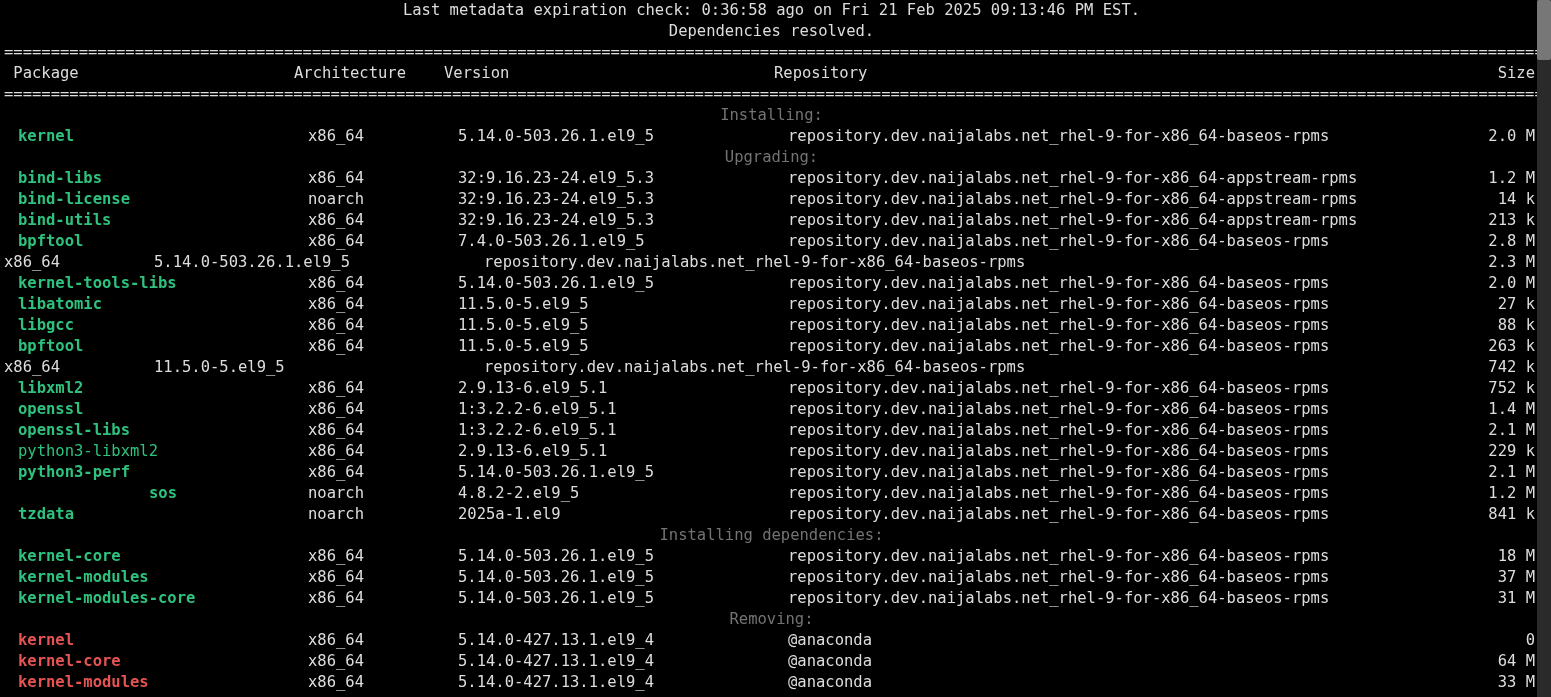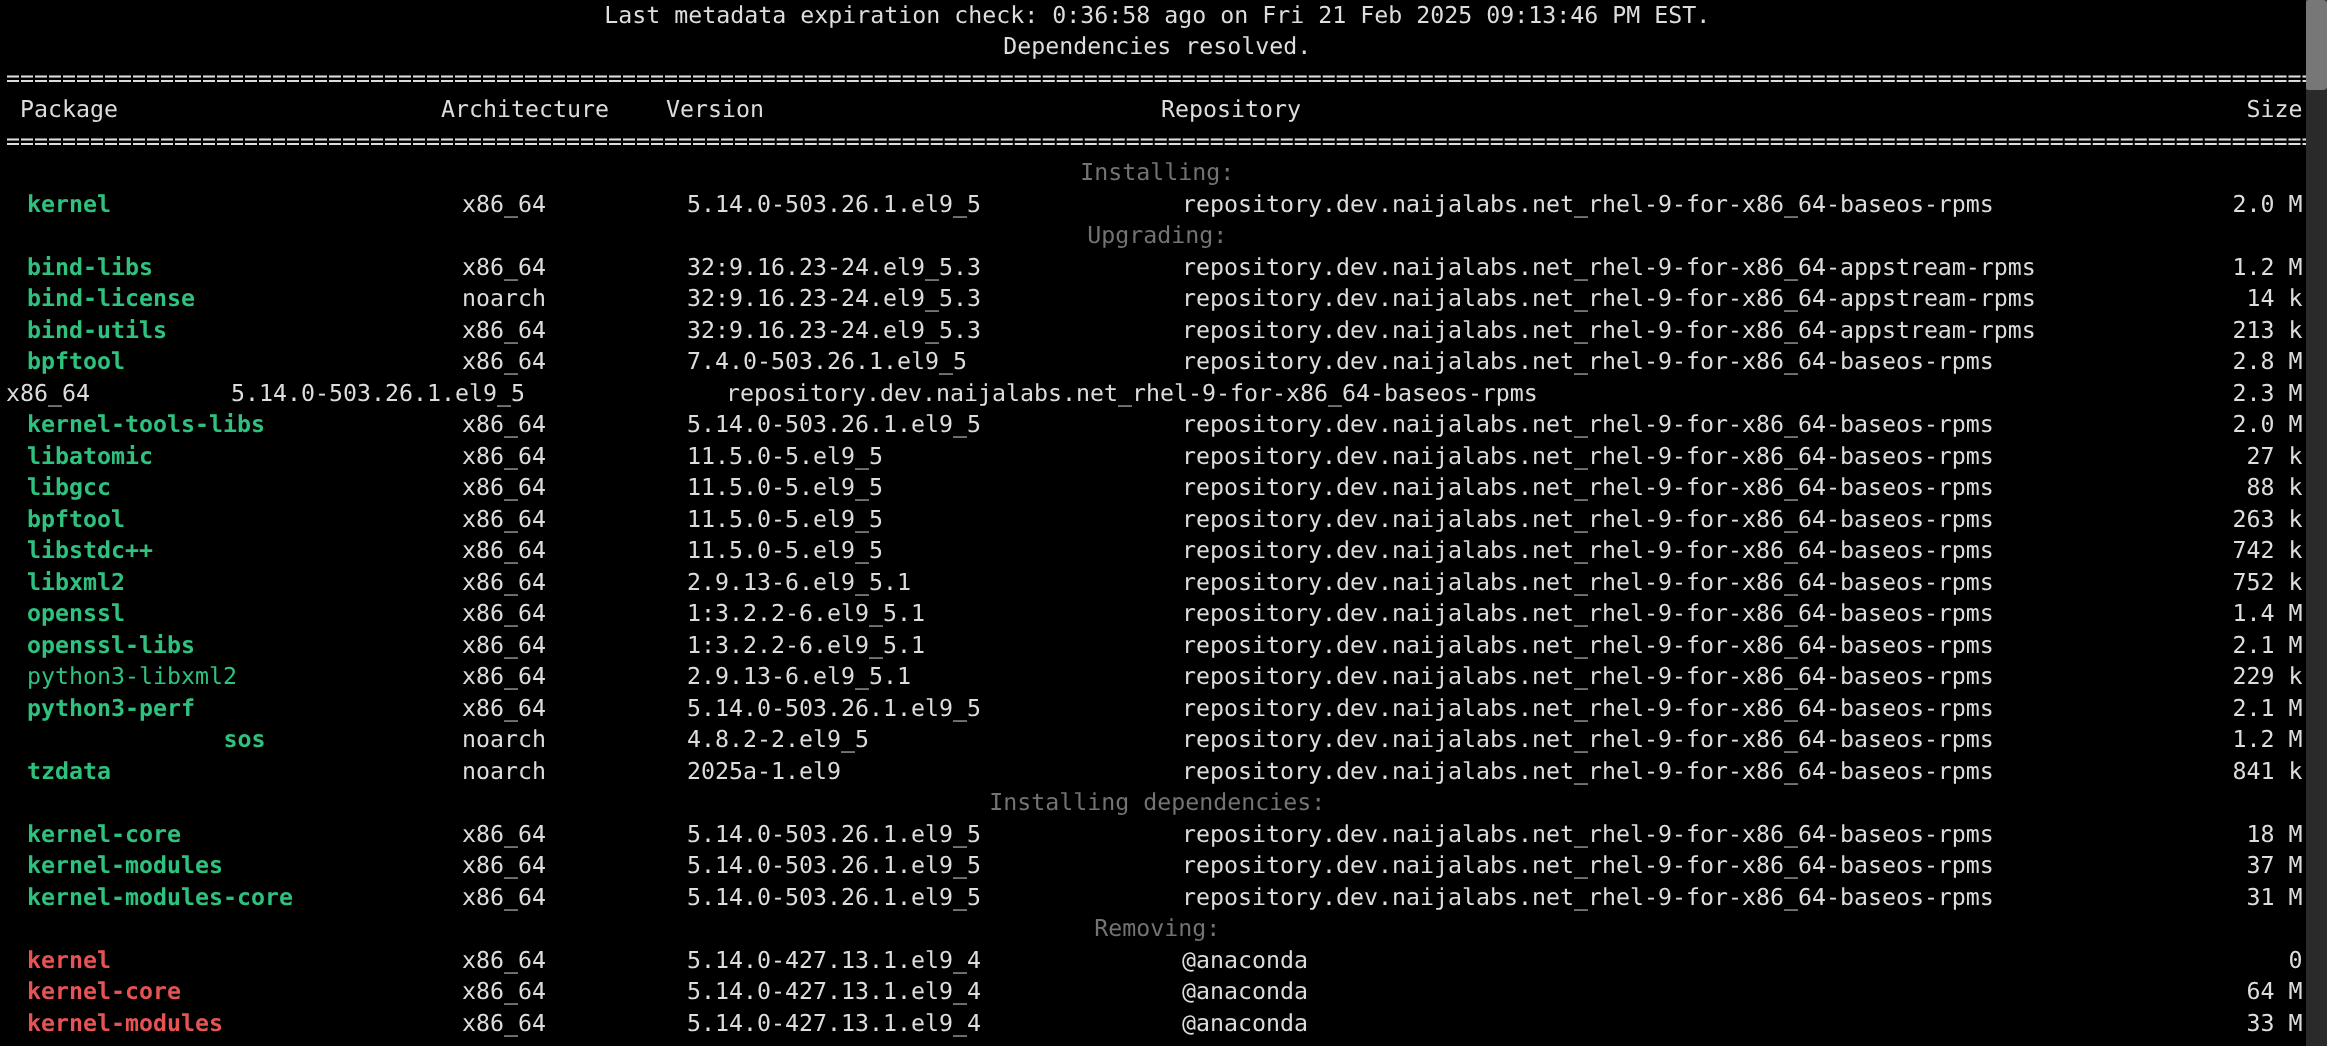--- a/index.html
+++ b/index.html
@@ -90,21 +90,21 @@
   <div id="upgrading-rows">
       <div class="row"><span class="pkg gbold" style="font-weight: bold;">bind-libs</span><span class="arch plain">x86_64</span><span class="ver plain">32:9.16.23-24.el9_5.3</span><span class="repo plain">repository.dev.naijalabs.net_rhel-9-for-x86_64-appstream-rpms</span><span class="size plain">1.2 M</span></div>
       <div class="row"><span class="pkg gbold" style="font-weight: bold;">bind-license</span><span class="arch plain">noarch</span><span class="ver plain">32:9.16.23-24.el9_5.3</span><span class="repo plain">repository.dev.naijalabs.net_rhel-9-for-x86_64-appstream-rpms</span><span class="size plain">14 k</span></div>
       <div class="row"><span class="pkg gbold" style="font-weight: bold;">bind-utils</span><span class="arch plain">x86_64</span><span class="ver plain">32:9.16.23-24.el9_5.3</span><span class="repo plain">repository.dev.naijalabs.net_rhel-9-for-x86_64-appstream-rpms</span><span class="size plain">213 k</span></div>
       <div class="row"><span class="pkg gbold" style="font-weight: bold;">bpftool</span><span class="arch plain">x86_64</span><span class="ver plain">7.4.0-503.26.1.el9_5</span><span class="repo plain">repository.dev.naijalabs.net_rhel-9-for-x86_64-baseos-rpms</span><span class="size plain">2.8 M</span></div>
       <div class="row"><span class="arch plain">x86_64</span><span class="ver plain">5.14.0-503.26.1.el9_5</span><span class="repo plain">repository.dev.naijalabs.net_rhel-9-for-x86_64-baseos-rpms</span><span class="size plain">2.3 M</span></div>
       <div class="row"><span class="pkg gbold" style="font-weight: bold;">kernel-tools-libs</span><span class="arch plain">x86_64</span><span class="ver plain">5.14.0-503.26.1.el9_5</span><span class="repo plain">repository.dev.naijalabs.net_rhel-9-for-x86_64-baseos-rpms</span><span class="size plain">2.0 M</span></div>
       <div class="row"><span class="pkg gbold" style="font-weight: bold;">libatomic</span><span class="arch plain">x86_64</span><span class="ver plain">11.5.0-5.el9_5</span><span class="repo plain">repository.dev.naijalabs.net_rhel-9-for-x86_64-baseos-rpms</span><span class="size plain">27 k</span></div>
       <div class="row"><span class="pkg gbold" style="font-weight: bold;">libgcc</span><span class="arch plain">x86_64</span><span class="ver plain">11.5.0-5.el9_5</span><span class="repo plain">repository.dev.naijalabs.net_rhel-9-for-x86_64-baseos-rpms</span><span class="size plain">88 k</span></div>
       <div class="row"><span class="pkg gbold" style="font-weight: bold;">bpftool</span><span class="arch plain">x86_64</span><span class="ver plain">11.5.0-5.el9_5</span><span class="repo plain">repository.dev.naijalabs.net_rhel-9-for-x86_64-baseos-rpms</span><span class="size plain">263 k</span></div>
-      <div class="row"><span class="pkg gbold" style="font-weight: bold;">libstdc++</span><span class="arch plain">x86_64</span><span class="ver plain">11.5.0-5.el9_5</span><span class="repo plain">repository.dev.naijalabs.net_rhel-9-for-x86_64-baseos-rpms</span><span class="size plain">742 k</span></div>
+      <div class="row"><span class="arch plain">x86_64</span><span class="ver plain">11.5.0-5.el9_5</span><span class="repo plain">repository.dev.naijalabs.net_rhel-9-for-x86_64-baseos-rpms</span><span class="size plain">742 k</span></div>
       <div class="row"><span class="pkg gbold" style="font-weight: bold;">libxml2</span><span class="arch plain">x86_64</span><span class="ver plain">2.9.13-6.el9_5.1</span><span class="repo plain">repository.dev.naijalabs.net_rhel-9-for-x86_64-baseos-rpms</span><span class="size plain">752 k</span></div>
       <div class="row"><span class="pkg gbold" style="font-weight: bold;">openssl</span><span class="arch plain">x86_64</span><span class="ver plain">1:3.2.2-6.el9_5.1</span><span class="repo plain">repository.dev.naijalabs.net_rhel-9-for-x86_64-baseos-rpms</span><span class="size plain">1.4 M</span></div>
       <div class="row"><span class="pkg gbold" style="font-weight: bold;">openssl-libs</span><span class="arch plain">x86_64</span><span class="ver plain">1:3.2.2-6.el9_5.1</span><span class="repo plain">repository.dev.naijalabs.net_rhel-9-for-x86_64-baseos-rpms</span><span class="size plain">2.1 M</span></div>
       <div class="row"><span class="pkg gbold" style="font-weight: normal;">python3-libxml2</span><span class="arch plain">x86_64</span><span class="ver plain">2.9.13-6.el9_5.1</span><span class="repo plain">repository.dev.naijalabs.net_rhel-9-for-x86_64-baseos-rpms</span><span class="size plain">229 k</span></div>
       <div class="row"><span class="pkg gbold" style="font-weight: bold;">python3-perf</span><span class="arch plain">x86_64</span><span class="ver plain">5.14.0-503.26.1.el9_5</span><span class="repo plain">repository.dev.naijalabs.net_rhel-9-for-x86_64-baseos-rpms</span><span class="size plain">2.1 M</span></div>
       <div class="row"><span class="pkg gbold" style="font-weight: bold; text-align: center;">sos</span><span class="arch plain">noarch</span><span class="ver plain">4.8.2-2.el9_5</span><span class="repo plain">repository.dev.naijalabs.net_rhel-9-for-x86_64-baseos-rpms</span><span class="size plain">1.2 M</span></div>
       <div class="row"><span class="pkg gbold" style="font-weight: bold;">tzdata</span><span class="arch plain">noarch</span><span class="ver plain">2025a-1.el9</span><span class="repo plain">repository.dev.naijalabs.net_rhel-9-for-x86_64-baseos-rpms</span><span class="size plain">841 k</span></div>
     </div>
 
   <div class="line section">Installing dependencies:</div>

